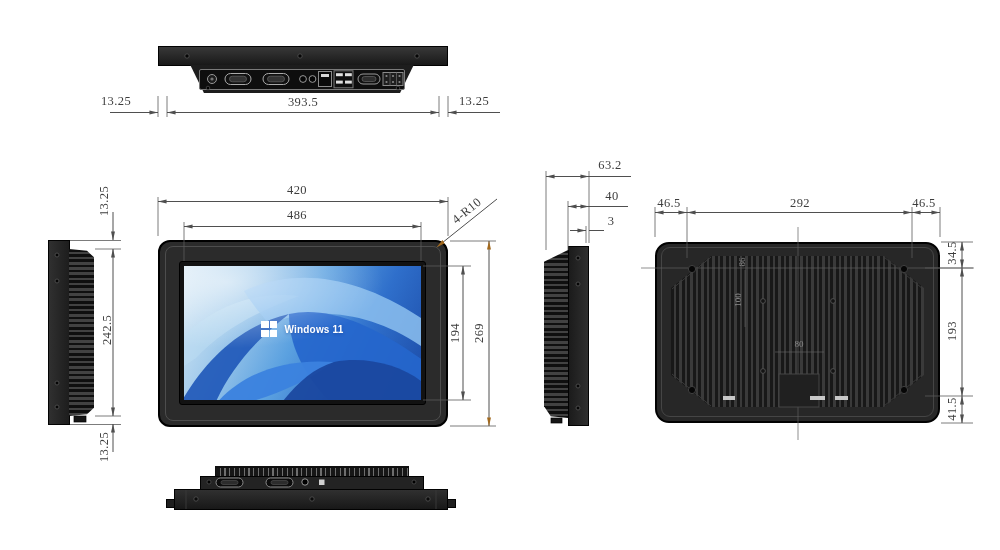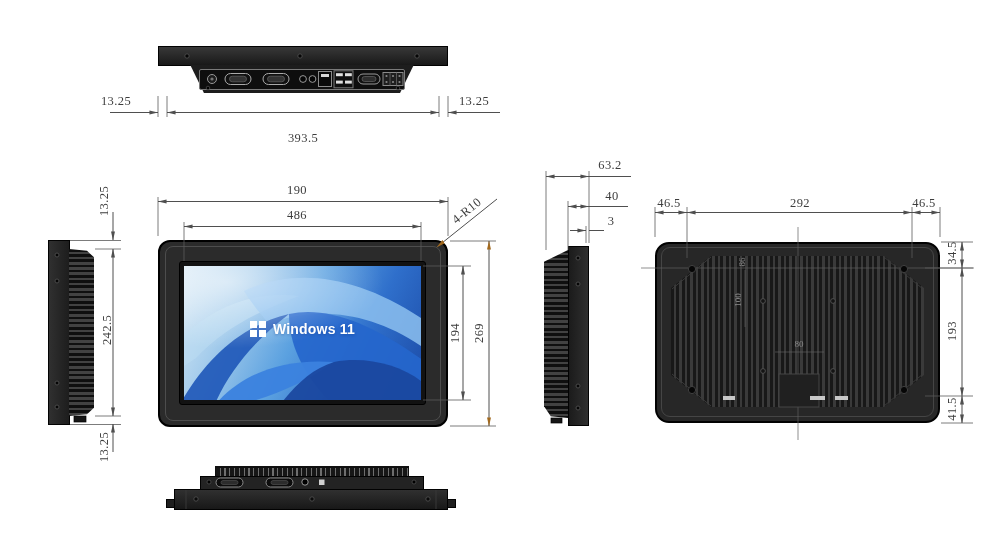--- a/index.html
+++ b/index.html
@@ -27,21 +27,21 @@
   
   .bezel{background:#2b2b2b;border:2px solid #000;border-radius:12px;}
   .bezel-line{border:1px solid #4d4d4d;border-radius:8px;background:transparent;}
   .recess{background:#121212;border:1px solid #000;border-radius:3px;}
   .screen{overflow:hidden;background:linear-gradient(115deg,#d9eaf6 0%,#a6cdec 22%,#5ba1e0 48%,#2f6fcb 72%,#1b4aa6 100%);}
   .screen .glow{position:absolute;inset:0;background:radial-gradient(120% 90% at 18% 12%,rgba(255,255,255,.55),rgba(255,255,255,0) 55%);}
   .brand-wrap{position:absolute;left:0;top:0;width:100%;height:100%;display:flex;align-items:center;
               justify-content:center;gap:7px;padding-bottom:8px;}
   .winlogo{width:16px;height:16px;display:grid;grid-template-columns:1fr 1fr;grid-template-rows:1fr 1fr;gap:1.6px;}
   .winlogo i{background:#fff;display:block;}
-  .brand{color:#fff;font-weight:700;font-size:14px;letter-spacing:.2px;
+  .brand{color:#fff;font-weight:700;font-size:10px;letter-spacing:.2px;
          text-shadow:0 1px 3px rgba(0,40,120,.35);}
   
   .gusset{background:#272727;}
 </style>
 </head>
 <body>
 
 <div id="stage">
 
   <div class="abs metal" style="left:158px;top:46px;width:290px;height:20px;background:linear-gradient(#383838,#191919);"></div>
@@ -240,24 +240,24 @@
       <circle cx="209" cy="482" r="2" fill="#000" stroke="#555" stroke-width=".7"></circle>
       <circle cx="414" cy="482" r="2" fill="#000" stroke="#555" stroke-width=".7"></circle>
       <circle cx="196" cy="499" r="2.2" fill="#0a0a0a" stroke="#4a4a4a"></circle>
       <circle cx="312" cy="499" r="2.2" fill="#0a0a0a" stroke="#4a4a4a"></circle>
       <circle cx="428" cy="499" r="2.2" fill="#0a0a0a" stroke="#4a4a4a"></circle>
       <path d="M186,490 V509 M436,490 V509" stroke="#383838" stroke-width="1"></path>
     </g>
   </svg>
 
   <span class="dim" style="left:116px;top:101px;">13.25</span>
-  <span class="dim" style="left:303px;top:102px;margin-top:36px;">393.5</span>
+  <span class="dim" style="left:303px;top:102px;">393.5</span>
   <span class="dim" style="left:474px;top:101px;">13.25</span>
 
-  <span class="dim" style="left:297px;top:190px;">190</span>
+  <span class="dim" style="left:297px;top:190px;">420</span>
   <span class="dim" style="left:297px;top:215px;">486</span>
   <span class="dim diag" style="left:467px;top:211px;">4-R10</span>
   <span class="dim v" style="left:455px;top:333px;">194</span>
   <span class="dim v" style="left:479px;top:333px;">269</span>
 
   <span class="dim v" style="left:104px;top:201px;">13.25</span>
   <span class="dim v" style="left:107px;top:330px;">242.5</span>
   <span class="dim v" style="left:104px;top:447px;">13.25</span>
 
   <span class="dim" style="left:610px;top:165px;">63.2</span>

